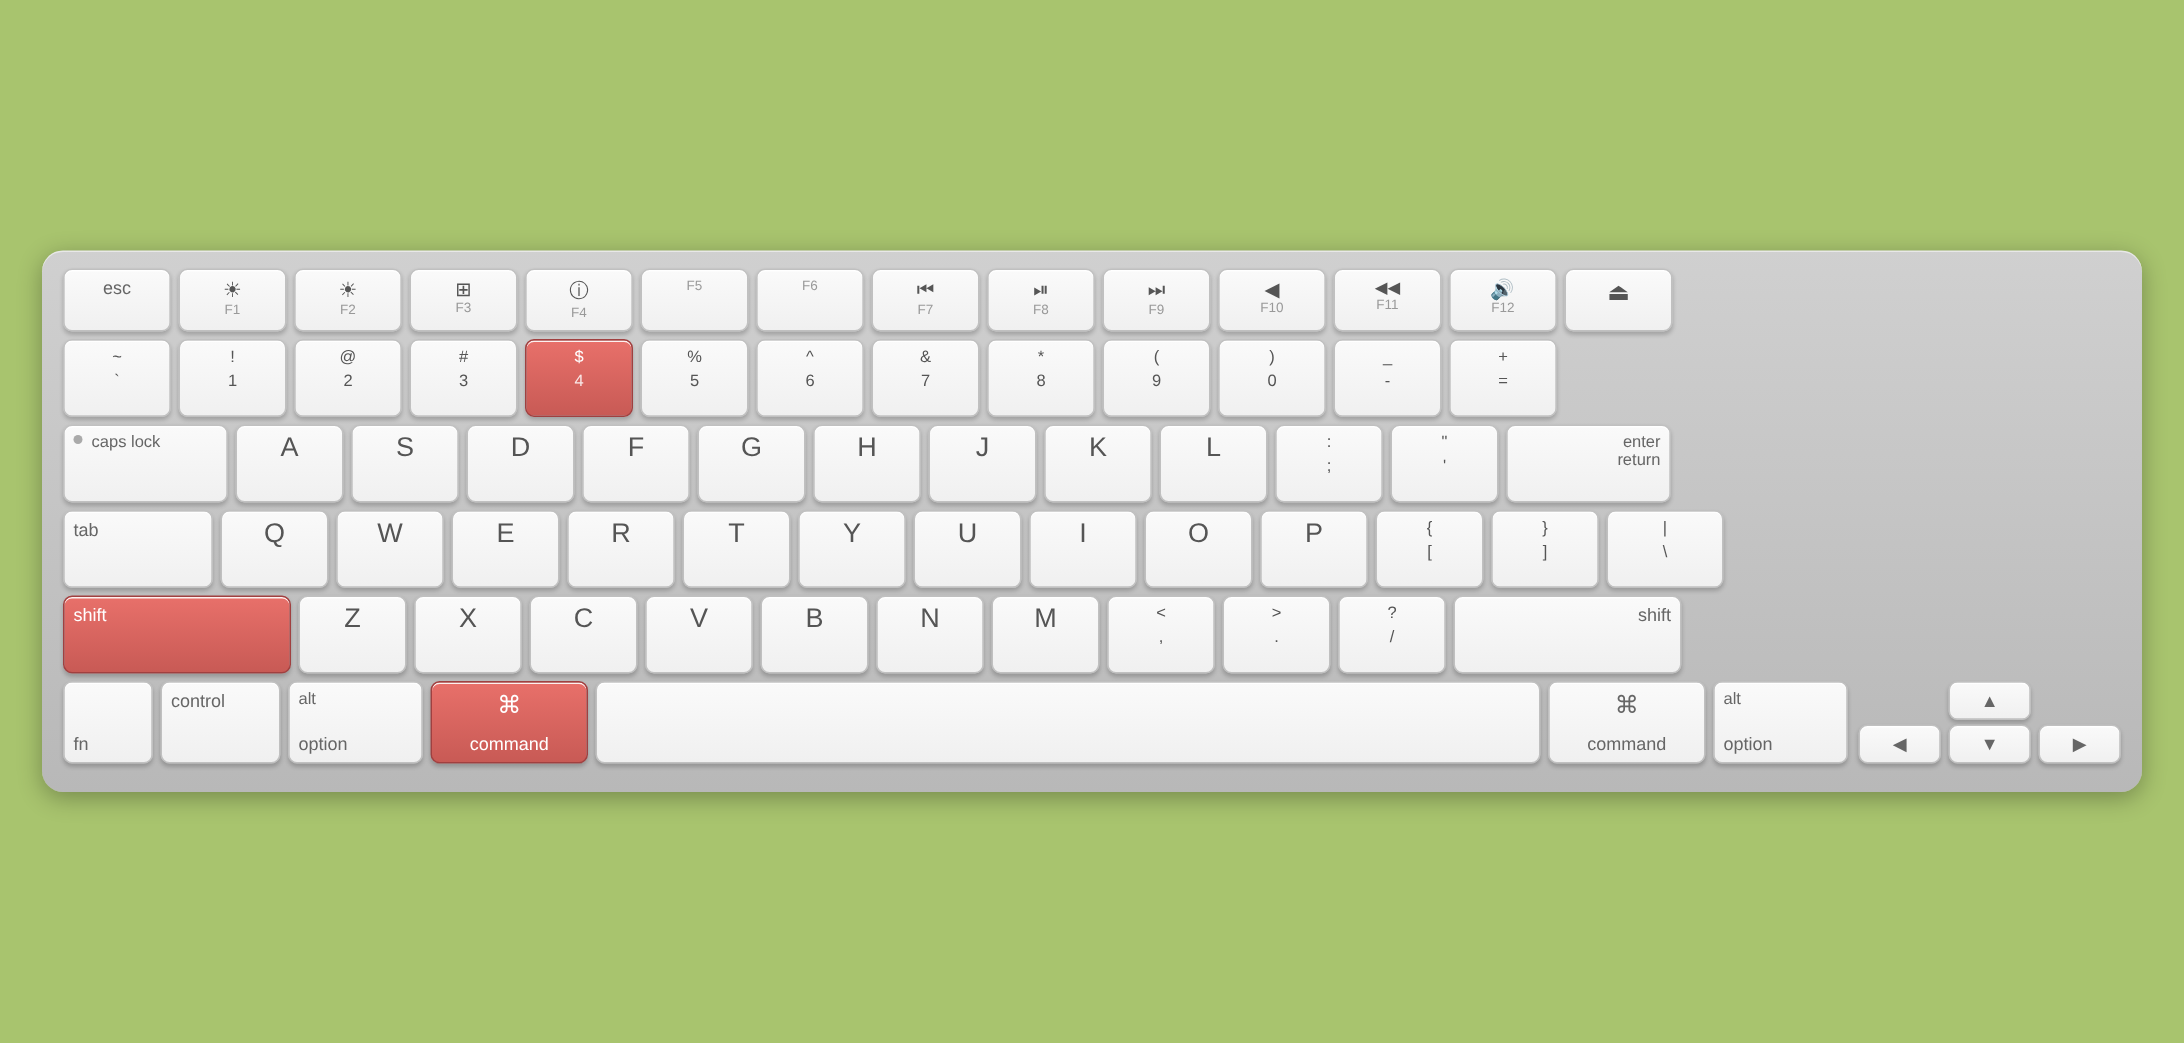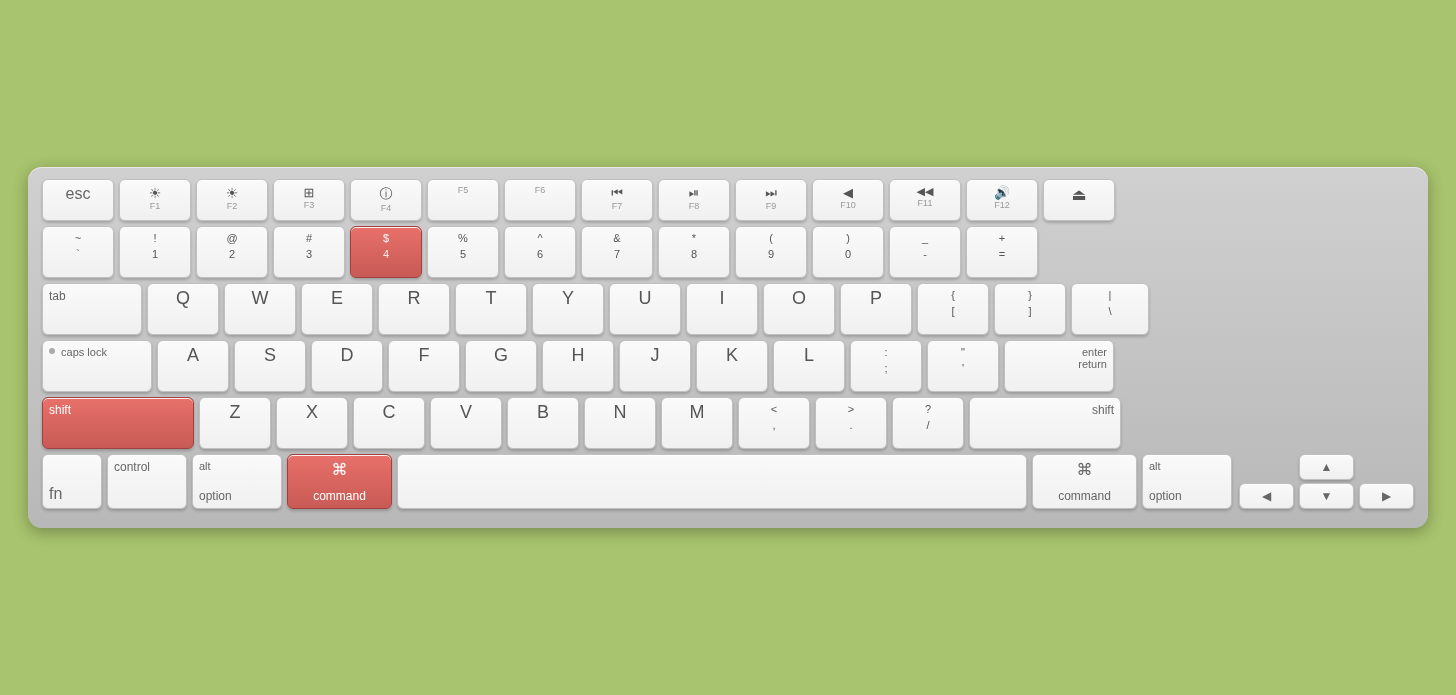--- a/index.html
+++ b/index.html
@@ -104,21 +104,21 @@
     .two-line .bot { font-size: 11px; }
   </style>
 </head>
 <body>
 
 <div class="keyboard">
 
   <div class="key-row fn-row">
     <div class="key key-esc">
       <div class="center-label">
-          <span style="font-size:16px;color:#666;">esc</span>
+          <span style="font-size:12px;color:#666;">esc</span>
         </div>
     </div>
     <div class="key key-fn-small">
       <div style="display:flex;flex-direction:column;align-items:center;justify-content:space-between;height:100%">
         <span style="font-size:14px;">☀</span>
         <span style="font-size:9px;color:#999;">F1</span>
       </div>
     </div>
     <div class="key key-fn-small">
       <div style="display:flex;flex-direction:column;align-items:center;justify-content:space-between;height:100%">
@@ -261,96 +261,20 @@
     <div class="key key-standard">
       <div class="two-line">
         <span class="top">_</span>
         <span class="bot" style="margin-top:4px">-</span>
       </div>
     </div>
     <div class="key key-standard">
       <div class="two-line">
         <span class="top">+</span>
         <span class="bot" style="margin-top:4px">=</span>
-      </div>
-    </div>
-  </div>
-
-  <div class="key-row">
-    <div class="key key-tab">
-      <div style="display:flex;align-items:flex-end;height:100%">
-        <span style="font-size:12px;color:#666;">tab</span>
-      </div>
-    </div>
-    <div class="key key-standard">
-      <div class="center-label">
-          <span class="main-label">Q</span>
-        </div>
-    </div>
-    <div class="key key-standard">
-      <div class="center-label">
-          <span class="main-label">W</span>
-        </div>
-    </div>
-    <div class="key key-standard">
-      <div class="center-label">
-          <span class="main-label">E</span>
-        </div>
-    </div>
-    <div class="key key-standard">
-      <div class="center-label">
-          <span class="main-label">R</span>
-        </div>
-    </div>
-    <div class="key key-standard">
-      <div class="center-label">
-          <span class="main-label">T</span>
-        </div>
-    </div>
-    <div class="key key-standard">
-      <div class="center-label">
-          <span class="main-label">Y</span>
-        </div>
-    </div>
-    <div class="key key-standard">
-      <div class="center-label">
-          <span class="main-label">U</span>
-        </div>
-    </div>
-    <div class="key key-standard">
-      <div class="center-label">
-          <span class="main-label">I</span>
-        </div>
-    </div>
-    <div class="key key-standard">
-      <div class="center-label">
-          <span class="main-label">O</span>
-        </div>
-    </div>
-    <div class="key key-standard">
-      <div class="center-label">
-          <span class="main-label">P</span>
-        </div>
-    </div>
-    <div class="key key-standard">
-      <div class="two-line">
-        <span class="top">{</span>
-        <span class="bot" style="margin-top:4px">[</span>
-      </div>
-    </div>
-    <div class="key key-standard">
-      <div class="two-line">
-        <span class="top">}</span>
-        <span class="bot" style="margin-top:4px">]</span>
-      </div>
-    </div>
-    <div class="key key-backslash">
-      <div class="two-line">
-        <span class="top">|</span>
-        <span class="bot" style="margin-top:4px">\</span>
       </div>
     </div>
   </div>
 
   <div class="key-row">
     <div class="key key-caps">
       <div style="display:flex;align-items:flex-end;height:100%">
         <div>
           <div style="width:6px;height:6px;border-radius:50%;background:#aaa;display:inline-block;margin-right:3px;margin-bottom:2px;"></div>
           <span style="font-size:11px;color:#666;">caps lock</span>
@@ -416,20 +340,96 @@
     </div>
     <div class="key key-return">
       <div style="display:flex;flex-direction:column;align-items:flex-end;justify-content:space-between;height:100%">
         <span style="font-size:11px;color:#666;">enter</span>
         <span style="font-size:11px;color:#666;">return</span>
       </div>
     </div>
   </div>
 
   <div class="key-row">
+    <div class="key key-tab">
+      <div style="display:flex;align-items:flex-end;height:100%">
+        <span style="font-size:12px;color:#666;">tab</span>
+      </div>
+    </div>
+    <div class="key key-standard">
+      <div class="center-label">
+          <span class="main-label">Q</span>
+        </div>
+    </div>
+    <div class="key key-standard">
+      <div class="center-label">
+          <span class="main-label">W</span>
+        </div>
+    </div>
+    <div class="key key-standard">
+      <div class="center-label">
+          <span class="main-label">E</span>
+        </div>
+    </div>
+    <div class="key key-standard">
+      <div class="center-label">
+          <span class="main-label">R</span>
+        </div>
+    </div>
+    <div class="key key-standard">
+      <div class="center-label">
+          <span class="main-label">T</span>
+        </div>
+    </div>
+    <div class="key key-standard">
+      <div class="center-label">
+          <span class="main-label">Y</span>
+        </div>
+    </div>
+    <div class="key key-standard">
+      <div class="center-label">
+          <span class="main-label">U</span>
+        </div>
+    </div>
+    <div class="key key-standard">
+      <div class="center-label">
+          <span class="main-label">I</span>
+        </div>
+    </div>
+    <div class="key key-standard">
+      <div class="center-label">
+          <span class="main-label">O</span>
+        </div>
+    </div>
+    <div class="key key-standard">
+      <div class="center-label">
+          <span class="main-label">P</span>
+        </div>
+    </div>
+    <div class="key key-standard">
+      <div class="two-line">
+        <span class="top">{</span>
+        <span class="bot" style="margin-top:4px">[</span>
+      </div>
+    </div>
+    <div class="key key-standard">
+      <div class="two-line">
+        <span class="top">}</span>
+        <span class="bot" style="margin-top:4px">]</span>
+      </div>
+    </div>
+    <div class="key key-backslash">
+      <div class="two-line">
+        <span class="top">|</span>
+        <span class="bot" style="margin-top:4px">\</span>
+      </div>
+    </div>
+  </div>
+
+  <div class="key-row">
     <div class="key key-shift-left highlighted">
       <div style="display:flex;align-items:flex-end;height:100%">
         <span style="font-size:12px;color:white;">shift</span>
       </div>
     </div>
     <div class="key key-standard">
       <div class="center-label">
           <span class="main-label">Z</span>
         </div>
     </div>
@@ -484,21 +484,21 @@
     <div class="key key-shift-right">
       <div style="display:flex;align-items:flex-end;justify-content:flex-end;height:100%">
         <span style="font-size:12px;color:#666;">shift</span>
       </div>
     </div>
   </div>
 
   <div class="key-row" style="align-items:stretch;">
     <div class="key key-fn-bottom">
       <div style="display:flex;align-items:flex-end;height:100%">
-        <span style="font-size:16px;color:#666;">fn</span>
+        <span style="font-size:12px;color:#666;">fn</span>
       </div>
     </div>
     <div class="key key-control">
       <div style="display:flex;align-items:flex-start;height:100%">
         <span style="font-size:12px;color:#666;">control</span>
       </div>
     </div>
     <div class="key key-option-bottom">
       <div style="display:flex;flex-direction:column;align-items:center;justify-content:space-between;height:100%;">
         <span style="font-size:11px;color:#666;align-self:flex-start;">alt</span>

